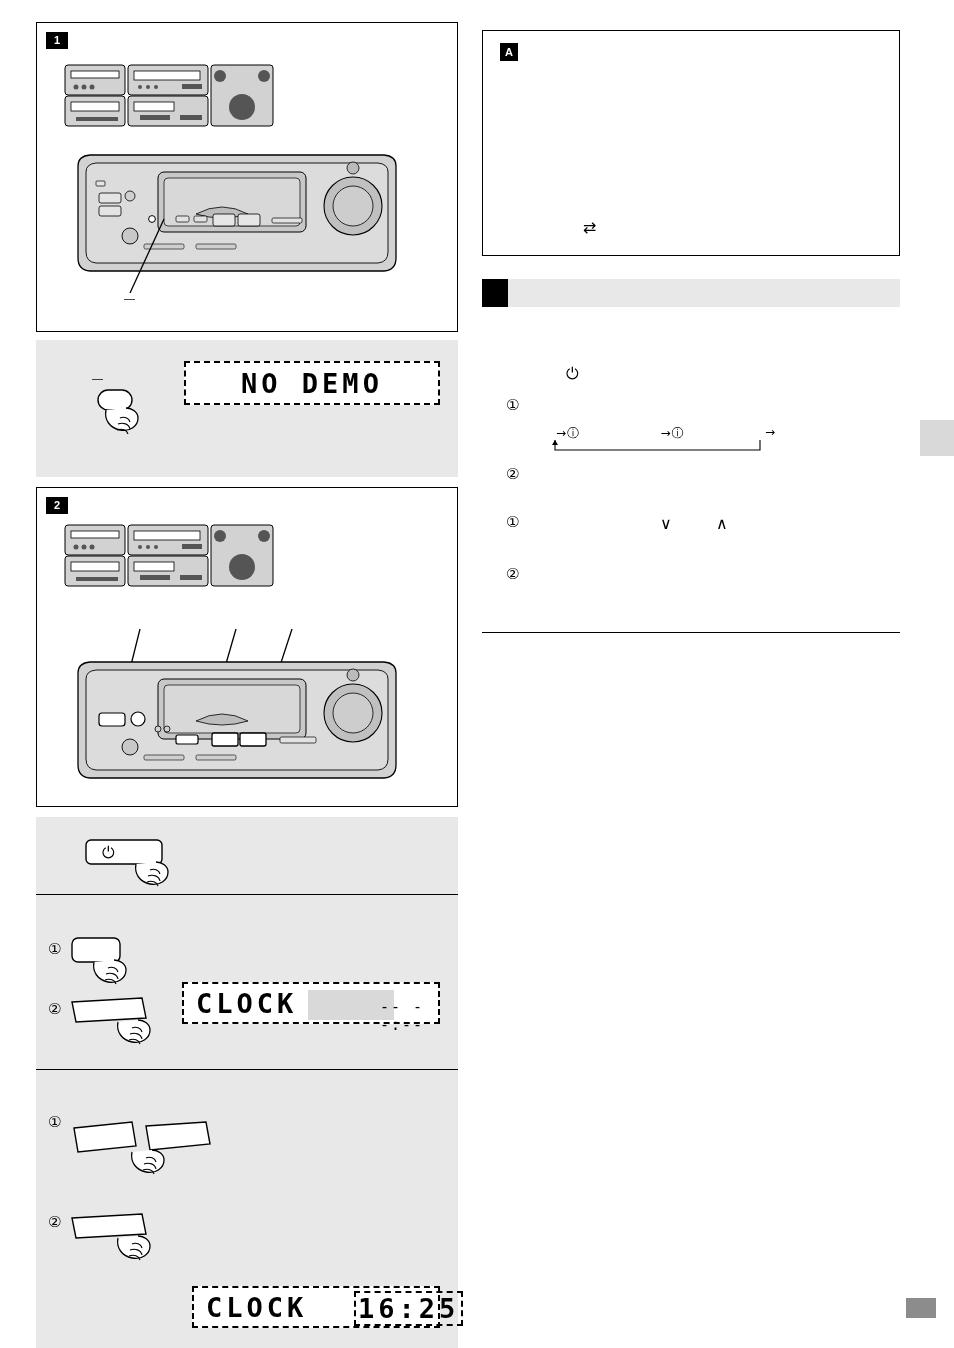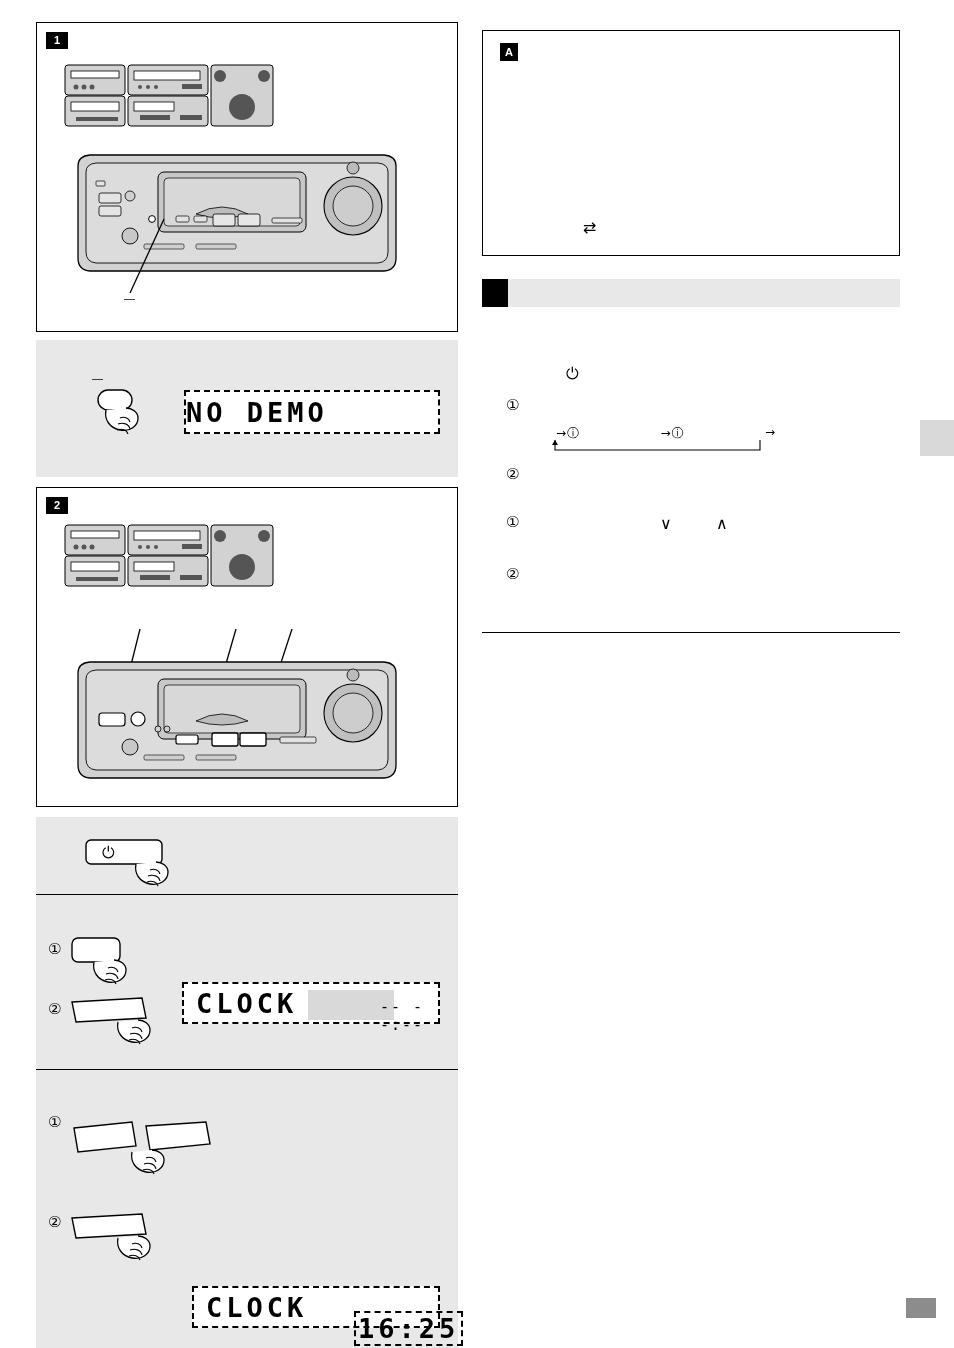--- a/index.html
+++ b/index.html
@@ -181,21 +181,21 @@
   <div class="abs fig-caption" style="left:92px; top:372px; width:20px;">—</div>
 
   <svg class="abs" style="left:96px; top:388px;" width="70" height="58" viewBox="0 0 70 58">
     <rect x="2" y="2" width="34" height="20" rx="10" fill="#fff" stroke="#000" stroke-width="1.4"></rect>
     <path d="M10,22 c-2,10 4,18 14,20 c10,2 18,-4 18,-12 c0,-6 -6,-10 -12,-10" fill="#fff" stroke="#000" stroke-width="1.3"></path>
     <path d="M24,30 c4,-2 9,0 10,4" fill="none" stroke="#000" stroke-width="1.1"></path>
     <path d="M22,36 c5,-2 11,0 12,5" fill="none" stroke="#000" stroke-width="1.1"></path>
     <path d="M21,42 c5,-2 10,0 11,4" fill="none" stroke="#000" stroke-width="1.1"></path>
   </svg>
 
-  <div class="abs lcd" style="left:184px; top:390px; width:256px; height:44px; ">
+  <div class="abs lcd" style="left:184px; top:361px; width:256px; height:44px; justify-content:center;">
     <span class="lcd-text">NO DEMO</span>
   </div>
 
   <div class="abs outline-box" style="left:36px; top:487px; width:422px; height:320px;"></div>
 
   <div class="abs blackbox" style="left:46px; top:497px; width:22px; height:17px;">2</div>
 
   <svg class="abs" style="left:62px; top:522px;" width="215" height="68" viewBox="0 0 215 68">
     <g stroke="#000" stroke-width="1" fill="#d2d2d2">
       <rect x="3" y="3" width="60" height="30" rx="3"></rect>
@@ -310,21 +310,21 @@
     <path d="M4,10 L62,4 L66,28 L8,34 Z" fill="#fff" stroke="#000" stroke-width="1.4"></path>
     <path d="M76,8 L136,4 L140,26 L80,32 Z" fill="#fff" stroke="#000" stroke-width="1.4"></path>
     <path d="M62,34 c-2,10 4,18 14,20 c10,2 18,-4 18,-12 c0,-6 -6,-10 -12,-10" fill="#fff" stroke="#000" stroke-width="1.3"></path>
     <path d="M76,40 c4,-2 9,0 10,4" fill="none" stroke="#000" stroke-width="1.1"></path>
     <path d="M74,46 c5,-2 11,0 12,5" fill="none" stroke="#000" stroke-width="1.1"></path>
     <path d="M73,52 c5,-2 10,0 11,4" fill="none" stroke="#000" stroke-width="1.1"></path>
   </svg>
 
   <div class="abs lcd" style="left:192px; top:1158px; width:248px; height:42px; padding-left:12px;">
     <span class="lcd-text">CLOCK</span>
-    <span class="abs" style="left:160px; top:3px;margin-top:20px;">
+    <span class="abs" style="left:160px; top:3px;">
       <span class="lcd-text boxed-val">16:25</span>
     </span>
   </div>
 
   <div class="abs circnum" style="left:48px; top:1213px;">②</div>
   <svg class="abs" style="left:70px; top:1212px;" width="110" height="62" viewBox="0 0 110 62">
     <path d="M2,6 L72,2 L76,22 L6,26 Z" fill="#fff" stroke="#000" stroke-width="1.4"></path>
     <path d="M48,26 c-2,10 4,18 14,20 c10,2 18,-4 18,-12 c0,-6 -6,-10 -12,-10" fill="#fff" stroke="#000" stroke-width="1.3"></path>
     <path d="M62,32 c4,-2 9,0 10,4" fill="none" stroke="#000" stroke-width="1.1"></path>
     <path d="M60,38 c5,-2 11,0 12,5" fill="none" stroke="#000" stroke-width="1.1"></path>

